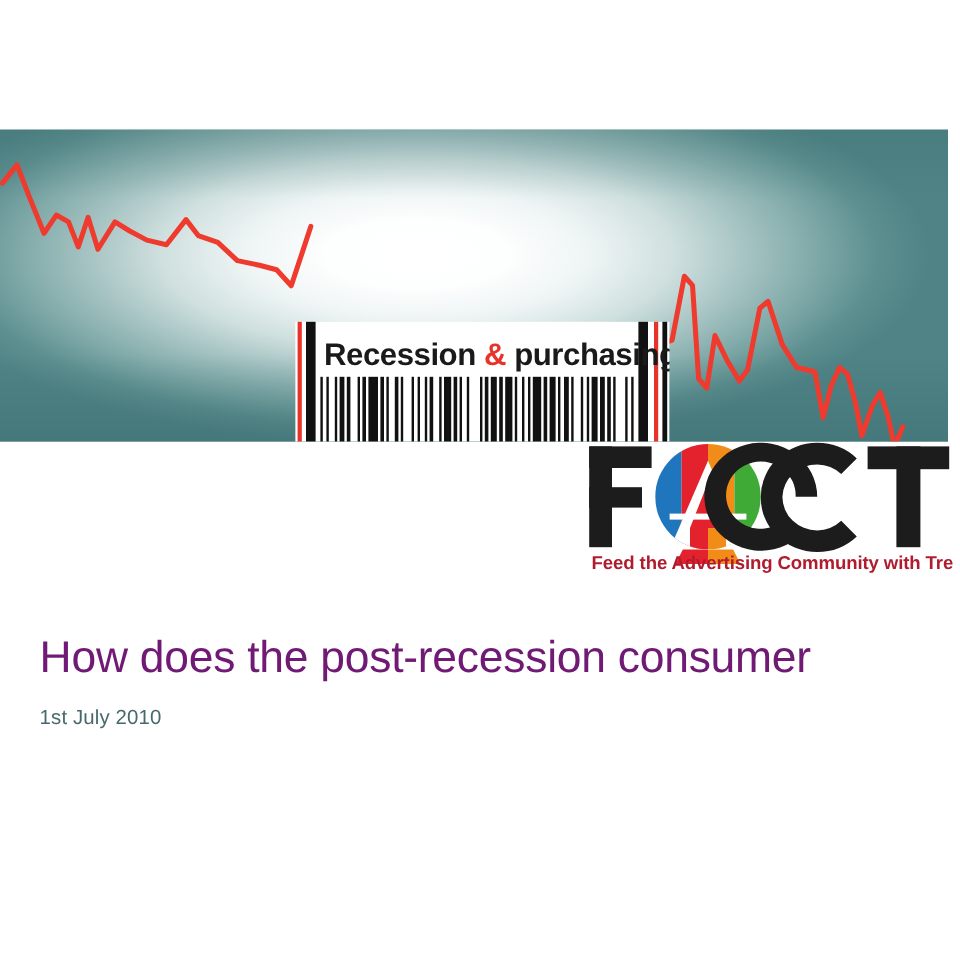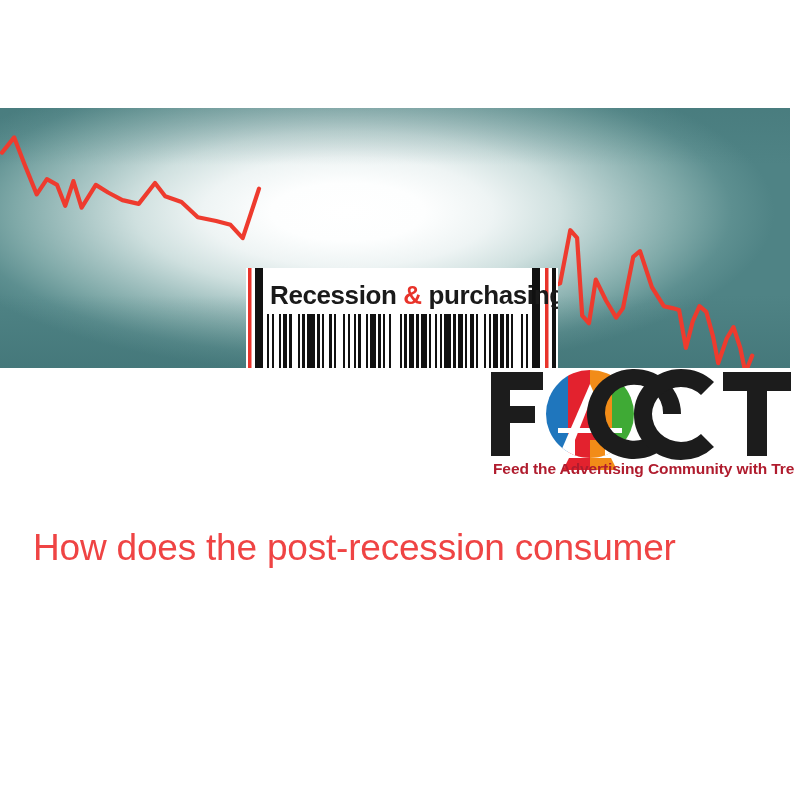--- a/index.html
+++ b/index.html
@@ -85,21 +85,21 @@
     left: 33px;
     top: 524px;
     width: 730px;
   }
   .title {
     margin: 0;
     font-family: "Liberation Sans", sans-serif;
     font-size: 37px;
     line-height: 48px;
     font-weight: 400;
-    color: #ef4444;
+    color: #701a75;
     letter-spacing: -0.2px;
   }
   .subtitle {
     margin: 16px 0 0 0;
     font-family: "Liberation Sans", sans-serif;
     font-size: 17px;
     font-weight: 400;
     color: #47696c;
     letter-spacing: 0.1px;
   }
@@ -226,15 +226,16 @@
       </g>
 
       <text x="4" y="108" font-family="Liberation Sans, sans-serif" font-size="15.5" font-weight="bold" fill="#b01c2e" letter-spacing="-0.1">Feed the Advertising Community with Trends</text>
     </svg>
   </div>
 
   <div class="title-block">
     <h1 class="title">
       <span>How does the post-recession consumer</span><br>
     </h1>
+    <p class="subtitle">1st July 2010</p>
   </div>
 
 </div>
 
 </body></html>

